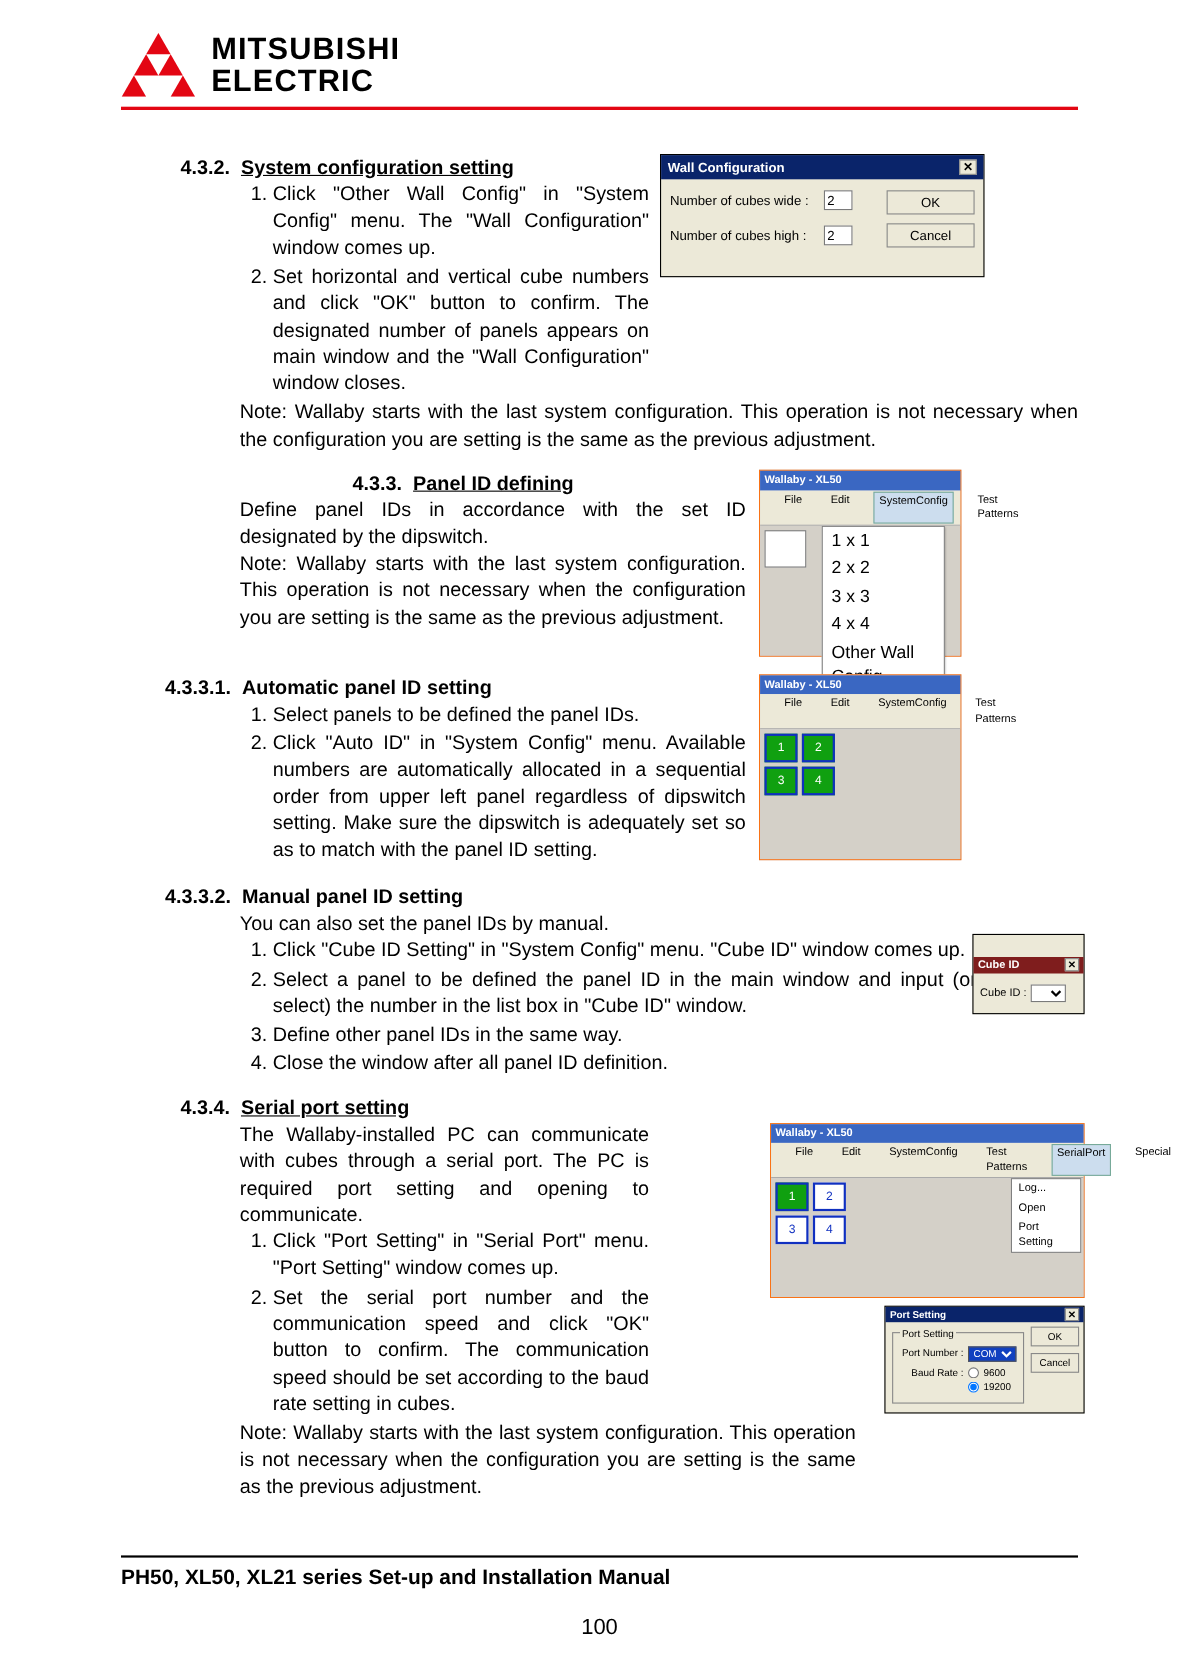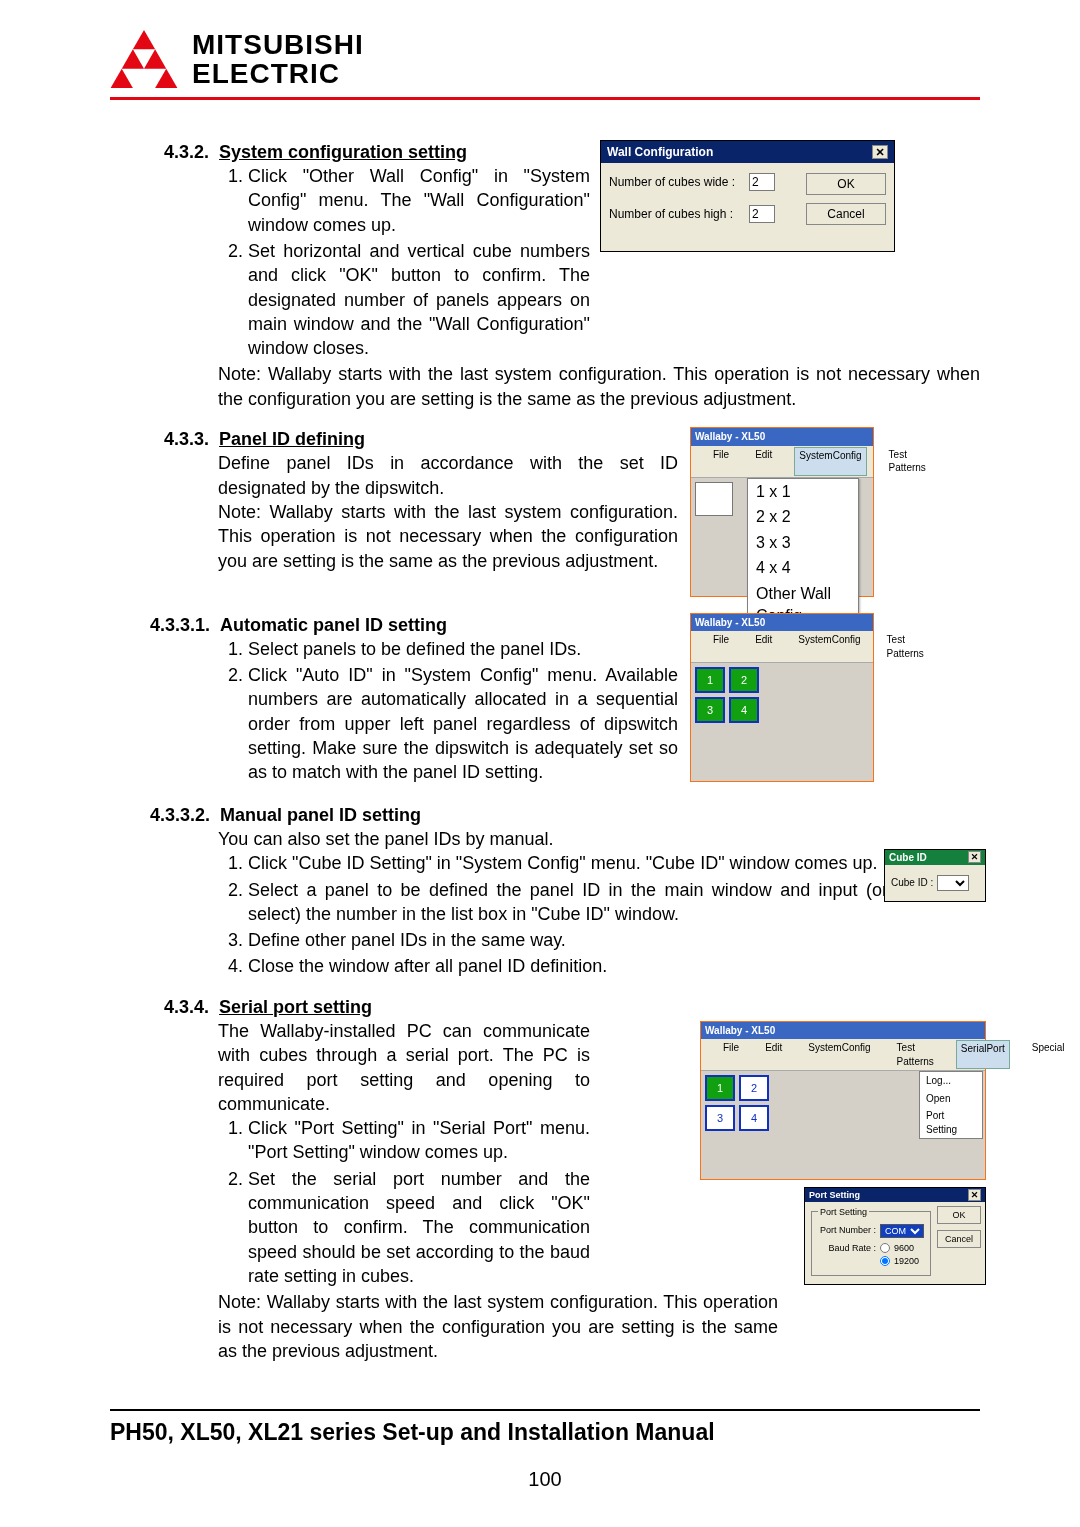--- a/index.html
+++ b/index.html
@@ -135,22 +135,22 @@
   .wallaby-wide .popup2 {
     position:absolute; right:2px; top:0;
     background:#fff; border:1px solid #808080; width:64px;
   }
   .wallaby-wide .popup2 div { padding:2px 6px; font-size:10px; }
   
   .cubeid {
     width:102px; border:1px solid #000; background:#ece9d8; font-size:10px;
   }
   .cubeid .title {
-    background:#15803d; color:#fff; font-weight:bold; padding:1px 4px;
-    display:flex; justify-content:space-between; align-items:center;
+    background:#7f1d1d; color:#fff; font-weight:bold; padding:1px 4px;
+    display:flex; justify-content:space-between; align-items:center;margin-top:20px;
   }
   .cubeid .title .x { width:13px; height:12px; background:#ece9d8; border:1px solid #888; color:#000; font-size:9px; text-align:center; line-height:10px;}
   .cubeid .body { padding:10px 6px; display:flex; align-items:center; gap:4px; }
   .cubeid select { width:32px; height:16px; font-size:10px; border:1px solid #7a7a7a; background:#fff;}
   
   .portsetting {
     width:182px; border:1px solid #000; background:#ece9d8; font-size:9px;
     position:relative;
   }
   .portsetting .title {
@@ -167,21 +167,21 @@
   .portsetting .radios { display:flex; flex-direction:column; gap:1px;}
   .portsetting .radios label { display:flex; align-items:center; gap:4px;}
   .portsetting .radios input { width:10px; height:10px; }
   .portsetting .pbtns { display:flex; flex-direction:column; gap:6px; margin-left:6px; }
   .portsetting .pbtns button { width:44px; height:18px; border:1px solid #888; background:#ece9d8; font-size:9px;}
   
   .footer {
     position:absolute; bottom:36px; left:110px; right:100px;
   }
   .footer-line { border-top:2px solid #000; margin-bottom:8px; }
-  .footer-title { font-weight:bold; font-size:23px; }
+  .footer-title { font-weight:bold; font-size:19px; }
   .page-num { text-align:center; font-size:20px; margin-top:22px; }
   .clear { clear:both; }
   .sec434left { width:480px; }
   .sec4332-steps li { width: 640px; }
   .cubeid-holder { position:absolute; right:-6px; top:46px; }
   .serialport-holder1 { position:absolute; right:-6px; top:26px; }
   .portsetting-holder { position:absolute; right:-6px; top:192px; }
 </style>
 </head>
 <body>
@@ -241,21 +241,21 @@
             </div>
           </div>
         </div>
       </div>
       <div class="note" style="margin-left:108px;">Note: Wallaby starts with the last system configuration. This operation is not necessary when the configuration you are setting is the same as the previous adjustment.</div>
     </div>
 
     <div class="block">
       <div class="row433">
         <div class="left">
-          <div class="indent1" style="text-indent:-54px; margin-left:108px;">
+          <div class="indent1" style="text-indent:-54px; margin-left:108px;text-align:center;">
             <span class="sec-num">4.3.3.</span>&nbsp;
             <span class="sec-title">Panel ID defining</span>
           </div>
           <div class="para" style="margin-left:108px;">Define panel IDs in accordance with the set ID designated by the dipswitch.</div>
           <div class="note" style="margin-left:108px;">Note: Wallaby starts with the last system configuration. This operation is not necessary when the configuration you are setting is the same as the previous adjustment.</div>
         </div>
         <div class="right">
           <div class="wallaby">
             <div class="titlebar">Wallaby - XL50</div>
             <div class="menubar">

